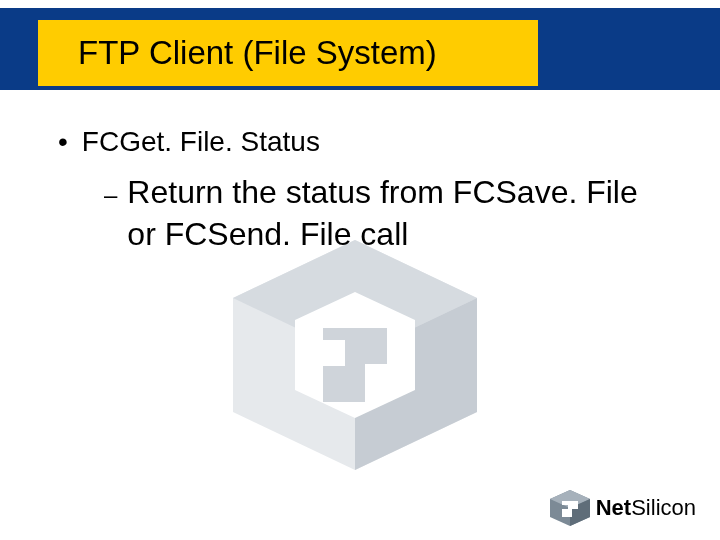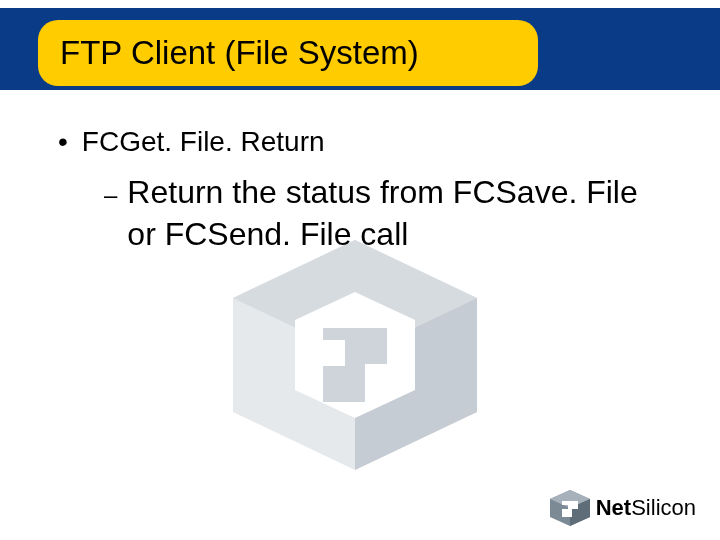--- a/index.html
+++ b/index.html
@@ -22,23 +22,22 @@
   }
   .title-box {
     position: absolute;
     top: 20px;
     left: 38px;
     width: 500px;
     height: 66px;
     background: #ffcc00;
     display: flex;
     align-items: center;
-    padding-left: 22px;
+    padding-left: 40px;
     box-sizing: border-box;
-    border-radius: 20px;
   }
   .title-text {
     font-size: 33px;
     color: #000000;
     font-weight: 400;
   }
   .content {
     position: absolute;
     top: 126px;
     left: 58px;
@@ -122,21 +121,21 @@
 
 <div class="header-bar"></div>
 
 <div class="title-box">
   <span class="title-text">FTP Client (File System)</span>
 </div>
 
 <div class="content">
   <div class="bullet-l1">
     <span class="dot">•</span>
-    <span class="txt">FCGet. File. Return</span>
+    <span class="txt">FCGet. File. Status</span>
   </div>
   <div class="bullet-l2">
     <span class="dash">–</span>
     <span class="txt">Return the status from FCSave. File or FCSend. File call</span>
   </div>
 </div>
 
 <div class="footer-logo">
   <svg class="mark" viewBox="0 0 40 36">
     <g>

